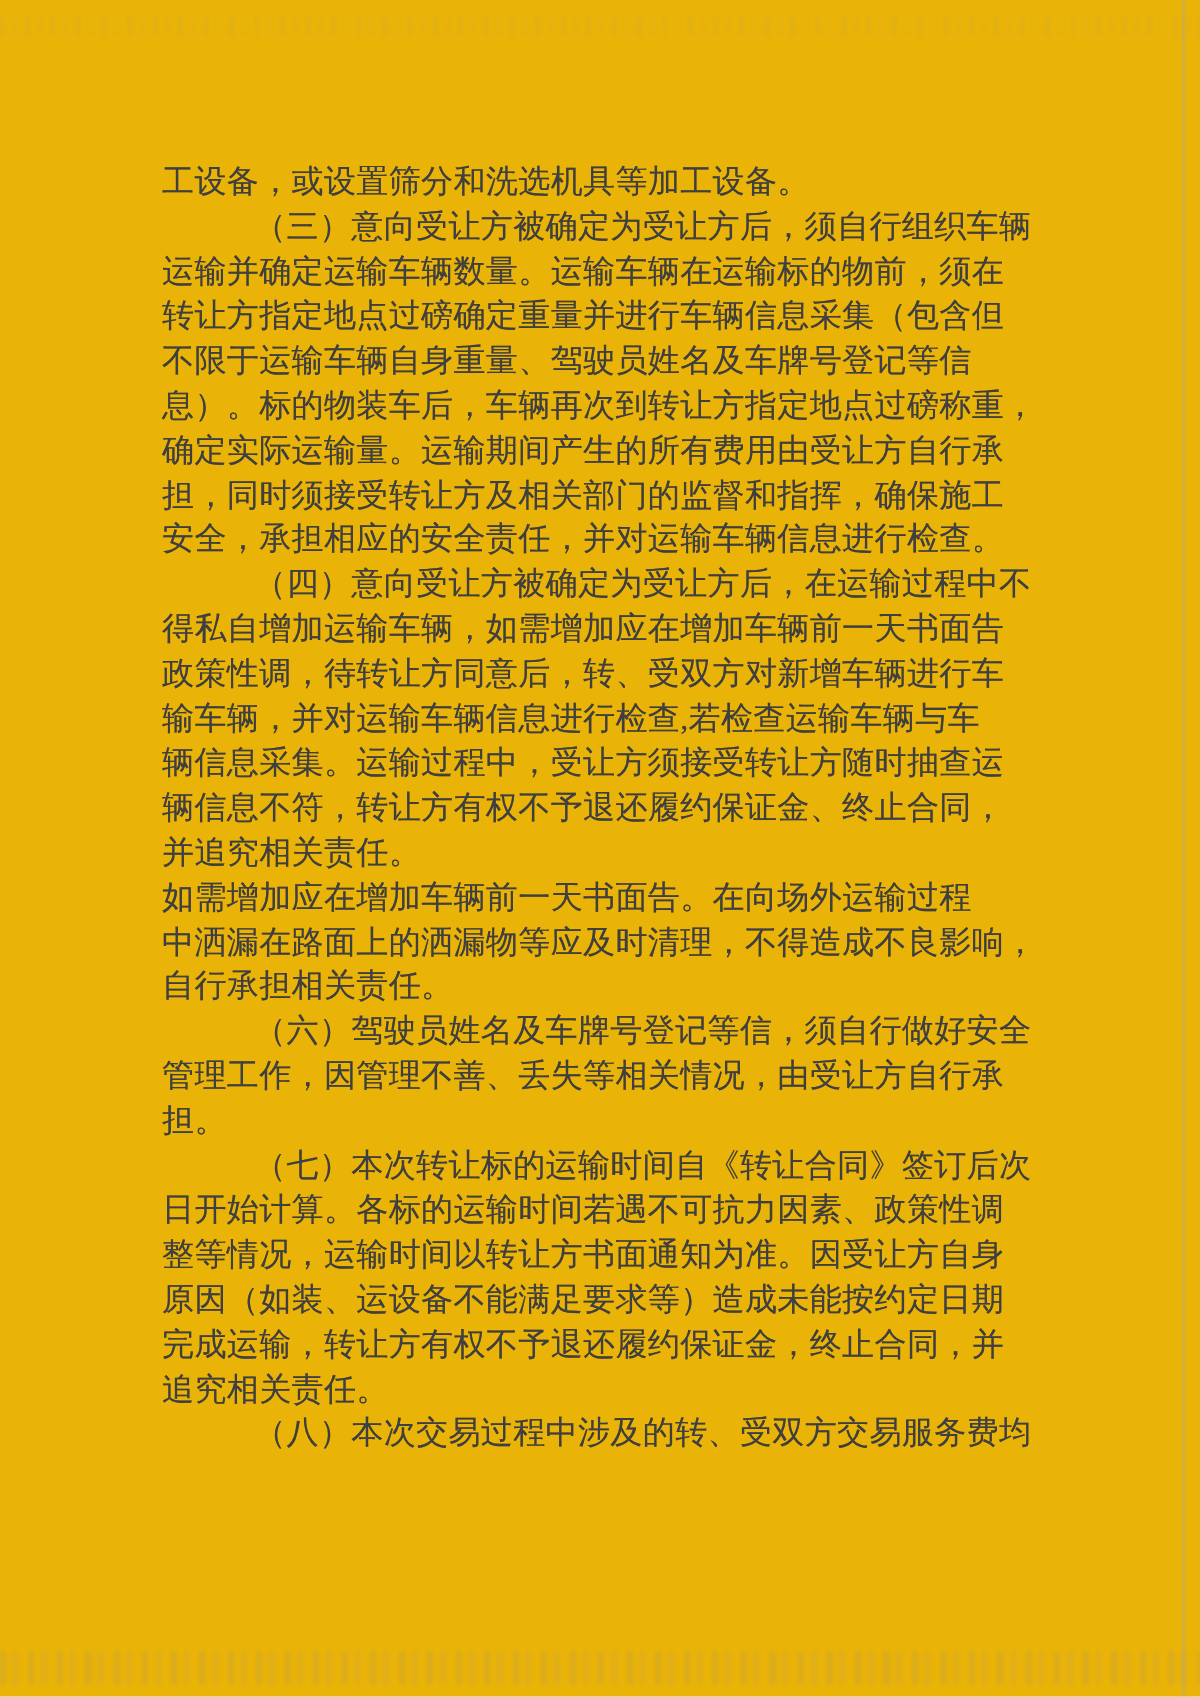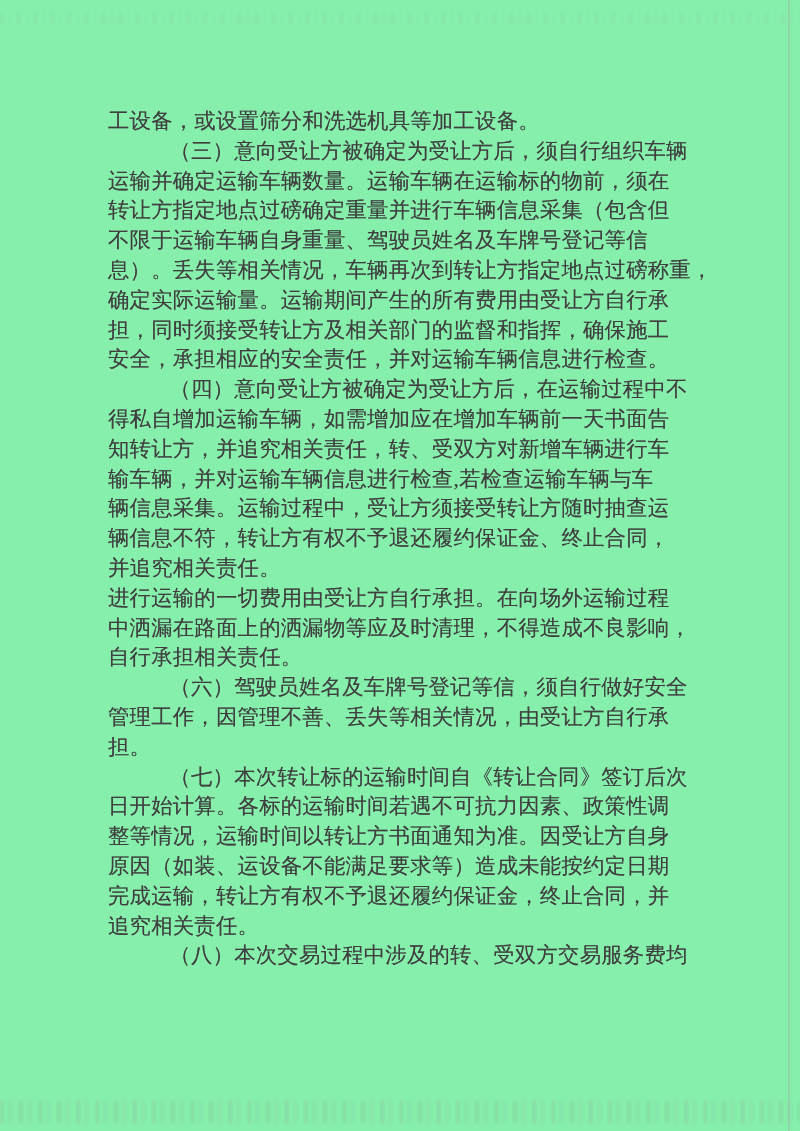--- a/index.html
+++ b/index.html
@@ -5,21 +5,21 @@
   html, body {
     margin: 0;
     padding: 0;
     background: #e9e9e7;
   }
   .scan-page {
     position: relative;
     width: 800px;
     height: 1131px;
     margin: 0 auto;
-    background: #86efac;
+    background: #eab308;
     overflow: hidden;
     font-family: "Liberation Serif", "DejaVu Serif", serif;
   }
   
   .noise-band {
     position: absolute;
     left: 0;
     right: 0;
     pointer-events: none;
     filter: blur(1px);
@@ -75,32 +75,32 @@
   <div class="noise-band top"></div>
   <div class="noise-band bottom"></div>
   <div class="scan-edge-line"></div>
 
   <div class="text-block">
     <div class="line">工设备，或设置筛分和洗选机具等加工设备。</div>
     <div class="line indent">（三）意向受让方被确定为受让方后，须自行组织车辆</div>
     <div class="line">运输并确定运输车辆数量。运输车辆在运输标的物前，须在</div>
     <div class="line">转让方指定地点过磅确定重量并进行车辆信息采集（包含但</div>
     <div class="line">不限于运输车辆自身重量、驾驶员姓名及车牌号登记等信</div>
-    <div class="line">息）。丢失等相关情况，车辆再次到转让方指定地点过磅称重，</div>
+    <div class="line">息）。标的物装车后，车辆再次到转让方指定地点过磅称重，</div>
     <div class="line">确定实际运输量。运输期间产生的所有费用由受让方自行承</div>
     <div class="line">担，同时须接受转让方及相关部门的监督和指挥，确保施工</div>
     <div class="line">安全，承担相应的安全责任，并对运输车辆信息进行检查。</div>
     <div class="line indent">（四）意向受让方被确定为受让方后，在运输过程中不</div>
     <div class="line">得私自增加运输车辆，如需增加应在增加车辆前一天书面告</div>
-    <div class="line">知转让方，并追究相关责任，转、受双方对新增车辆进行车</div>
+    <div class="line">政策性调，待转让方同意后，转、受双方对新增车辆进行车</div>
     <div class="line">输车辆，并对运输车辆信息进行检查,若检查运输车辆与车</div>
     <div class="line">辆信息采集。运输过程中，受让方须接受转让方随时抽查运</div>
     <div class="line">辆信息不符，转让方有权不予退还履约保证金、终止合同，</div>
     <div class="line">并追究相关责任。</div>
-    <div class="line">进行运输的一切费用由受让方自行承担。在向场外运输过程</div>
+    <div class="line">如需增加应在增加车辆前一天书面告。在向场外运输过程</div>
     <div class="line">中洒漏在路面上的洒漏物等应及时清理，不得造成不良影响，</div>
     <div class="line">自行承担相关责任。</div>
     <div class="line indent">（六）驾驶员姓名及车牌号登记等信，须自行做好安全</div>
     <div class="line">管理工作，因管理不善、丢失等相关情况，由受让方自行承</div>
     <div class="line">担。</div>
     <div class="line indent">（七）本次转让标的运输时间自《转让合同》签订后次</div>
     <div class="line">日开始计算。各标的运输时间若遇不可抗力因素、政策性调</div>
     <div class="line">整等情况，运输时间以转让方书面通知为准。因受让方自身</div>
     <div class="line">原因（如装、运设备不能满足要求等）造成未能按约定日期</div>
     <div class="line">完成运输，转让方有权不予退还履约保证金，终止合同，并</div>

